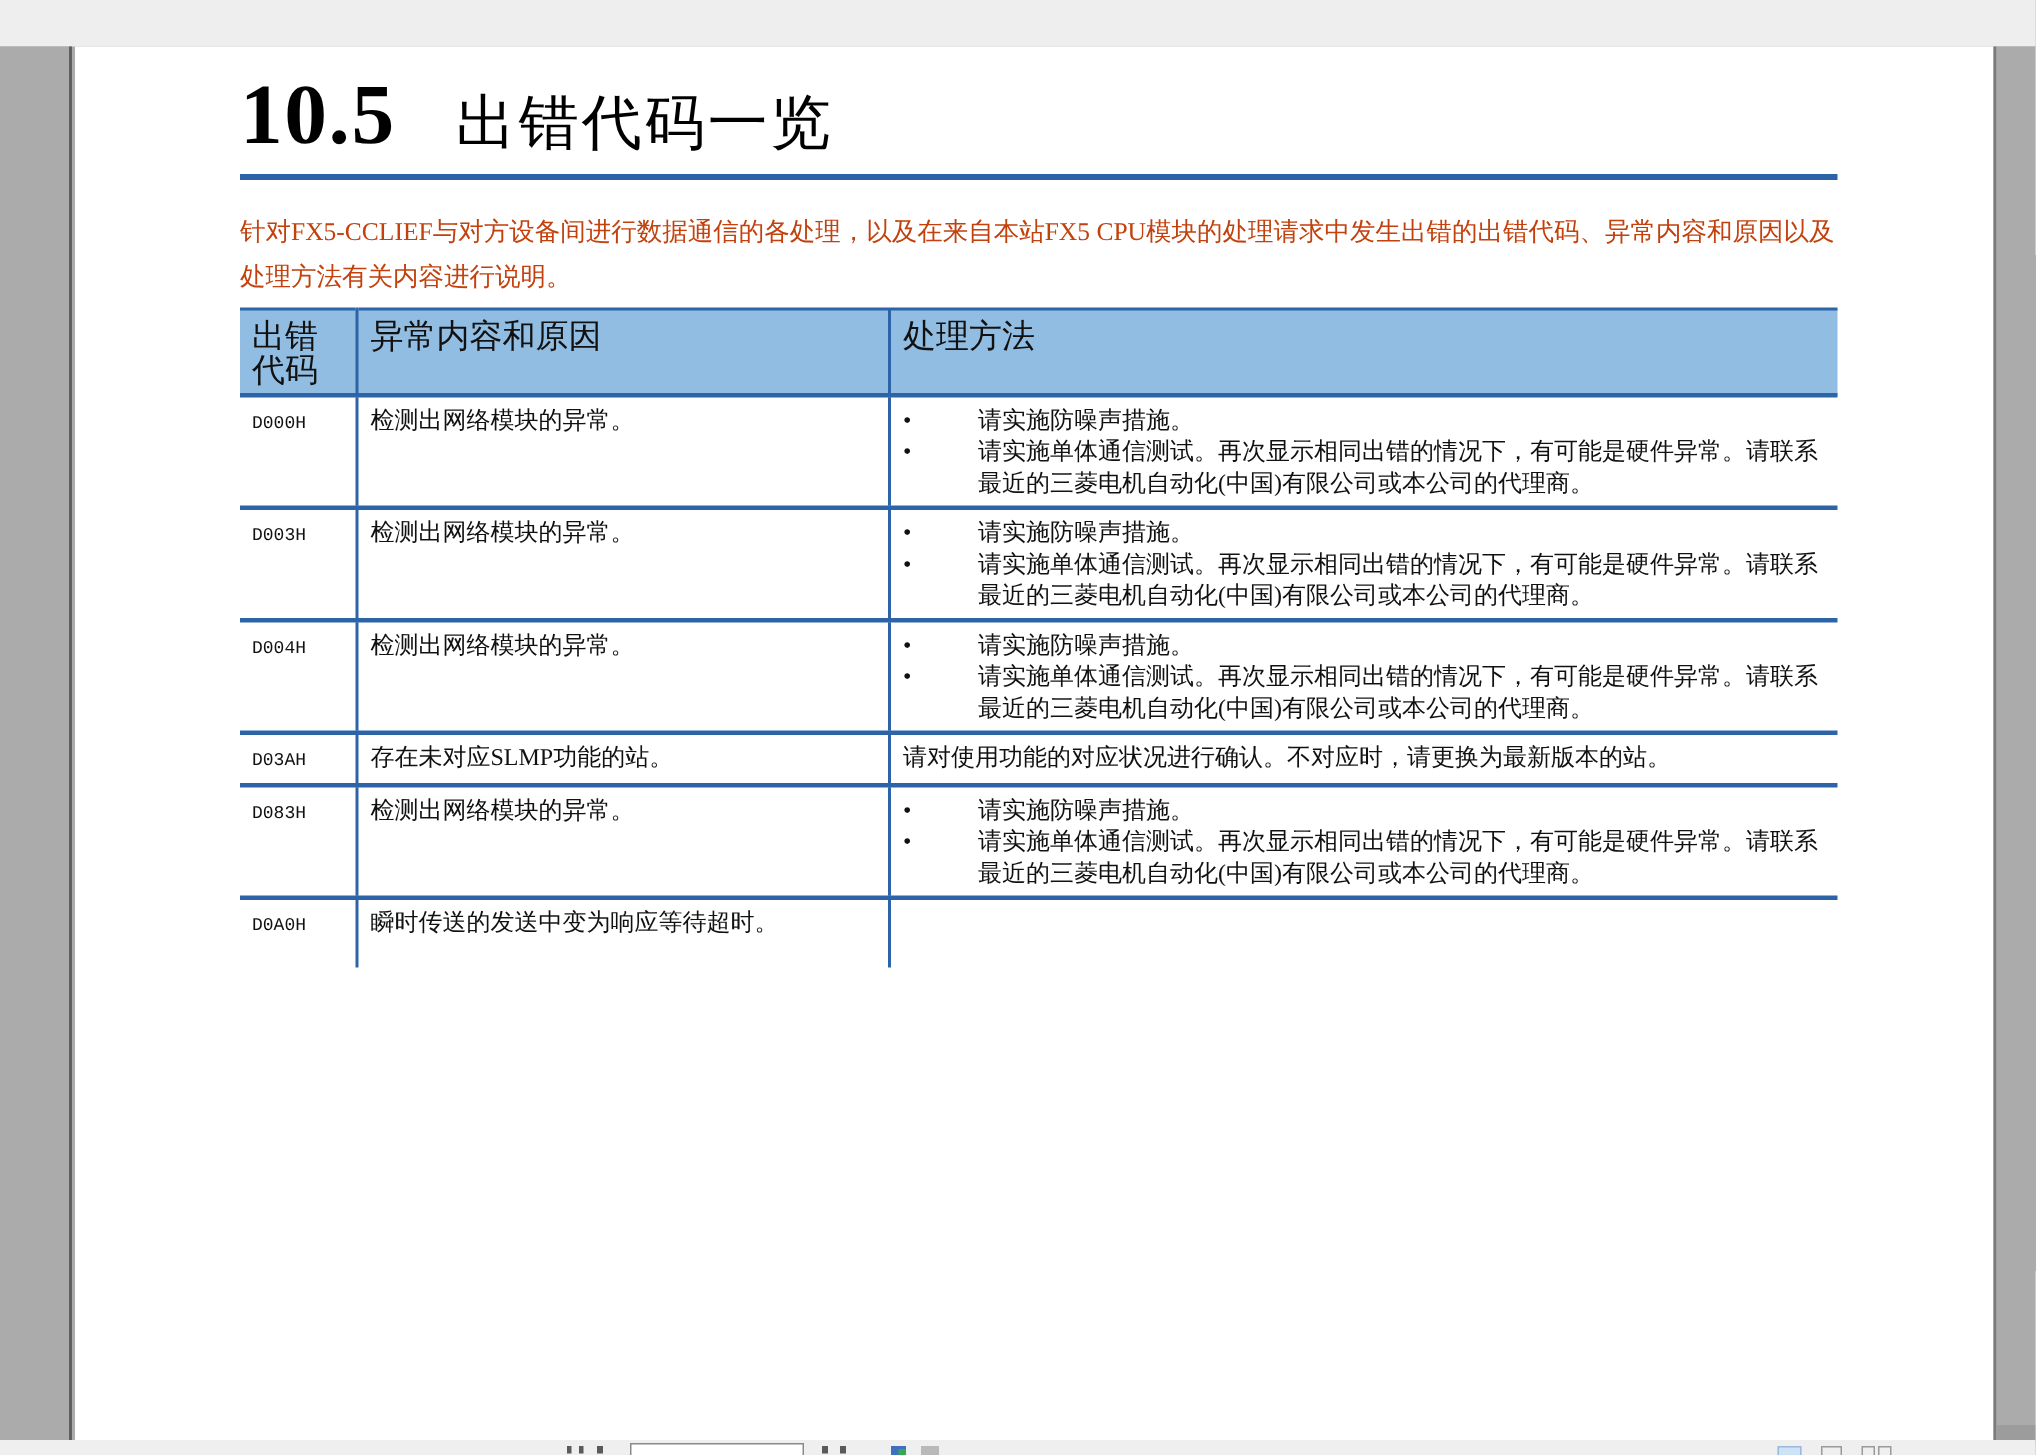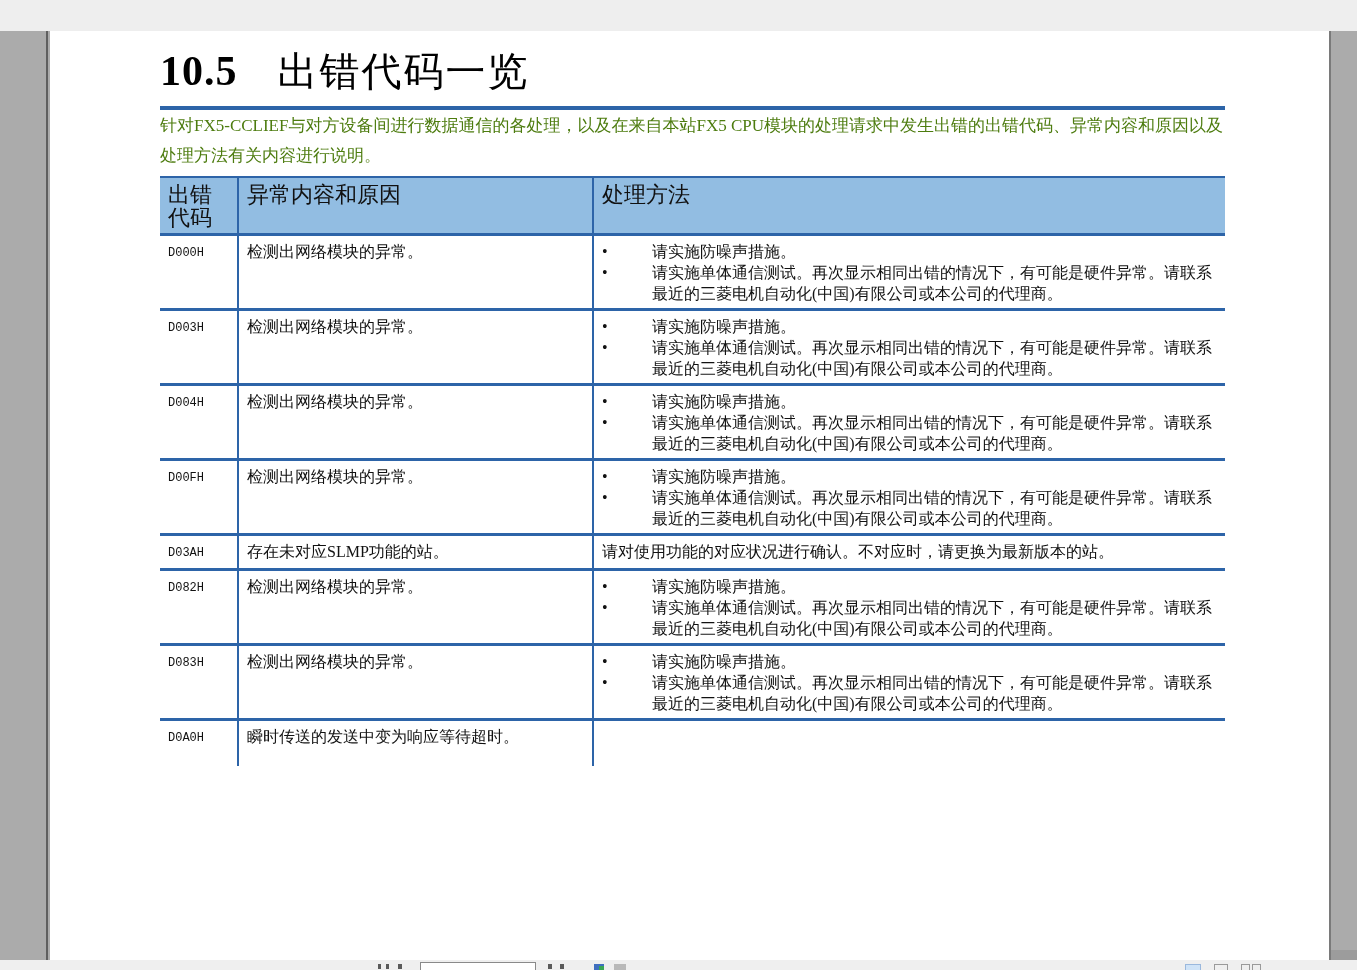--- a/index.html
+++ b/index.html
@@ -25,25 +25,25 @@
   .page-right-edge{position:absolute;left:1329px;top:31px;width:2px;height:929px;background:#7a7a7a;}
   .scroll-corner{position:absolute;left:1331px;top:950px;width:26px;height:12px;background:#9c9c9c;}
   
   .page{
     position:absolute;left:50px;top:31px;width:1279px;height:929px;
     background:var(--page-bg);overflow:hidden;
   }
   .content{margin-left:110px;width:1065px;}
   
   .title-row{margin-top:13px;display:flex;align-items:baseline;white-space:nowrap;}
-  .sec-num{font-size:42px;font-weight:bold;letter-spacing:1px;}
+  .sec-num{font-size:57px;font-weight:bold;letter-spacing:1px;}
   .sec-title{font-size:40px;font-weight:normal;margin-left:40px;letter-spacing:2px;}
   .title-rule{margin-top:7px;height:4px;background:var(--blue);}
   
-  .intro{margin-top:1px;font-size:17px;line-height:30px;color:#4d7c0f;}
+  .intro{margin-top:20px;font-size:17px;line-height:30px;color:#c2410c;}
   
   table{border-collapse:collapse;width:1065px;table-layout:fixed;margin-top:5px;font-size:16px;color:#111;}
   col.c1{width:78px;} col.c2{width:355px;} col.c3{width:632px;}
   thead tr{border-top:2px solid var(--blue);border-bottom:3px solid var(--blue);}
   tbody tr{border-bottom:3px solid var(--blue);}
   tbody tr:last-child{border-bottom:none;}
   th,td{vertical-align:top;text-align:left;padding:5px 8px 4px 8px;line-height:21px;}
   th + th, td + td{border-left:2px solid var(--blue);}
   th{background:var(--header-bg);font-weight:normal;font-size:22px;height:50px;line-height:23px;}
   td.code{font-family:"Liberation Mono","DejaVu Sans Mono",monospace;font-size:12px;padding-top:7px;}
@@ -133,53 +133,25 @@
             <div class="b">
                 <span class="dot"></span>
                 <span>请实施防噪声措施。</span>
               </div>
             <div class="b">
                 <span class="dot"></span>
                 <span>请实施单体通信测试。再次显示相同出错的情况下，有可能是硬件异常。请联系最近的三菱电机自动化(中国)有限公司或本公司的代理商。</span>
               </div>
           </td>
         </tr>
-        <tr class="std">
-          <td class="code">D00FH</td>
-          <td>检测出网络模块的异常。</td>
-          <td>
-            <div class="b">
-                <span class="dot"></span>
-                <span>请实施防噪声措施。</span>
-              </div>
-            <div class="b">
-                <span class="dot"></span>
-                <span>请实施单体通信测试。再次显示相同出错的情况下，有可能是硬件异常。请联系最近的三菱电机自动化(中国)有限公司或本公司的代理商。</span>
-              </div>
-          </td>
-        </tr>
         <tr class="oneline">
           <td class="code">D03AH</td>
           <td>存在未对应SLMP功能的站。</td>
           <td>
             <div class="plain">请对使用功能的对应状况进行确认。不对应时，请更换为最新版本的站。</div>
-          </td>
-        </tr>
-        <tr class="std">
-          <td class="code">D082H</td>
-          <td>检测出网络模块的异常。</td>
-          <td>
-            <div class="b">
-                <span class="dot"></span>
-                <span>请实施防噪声措施。</span>
-              </div>
-            <div class="b">
-                <span class="dot"></span>
-                <span>请实施单体通信测试。再次显示相同出错的情况下，有可能是硬件异常。请联系最近的三菱电机自动化(中国)有限公司或本公司的代理商。</span>
-              </div>
           </td>
         </tr>
         <tr class="std">
           <td class="code">D083H</td>
           <td>检测出网络模块的异常。</td>
           <td>
             <div class="b">
                 <span class="dot"></span>
                 <span>请实施防噪声措施。</span>
               </div>

